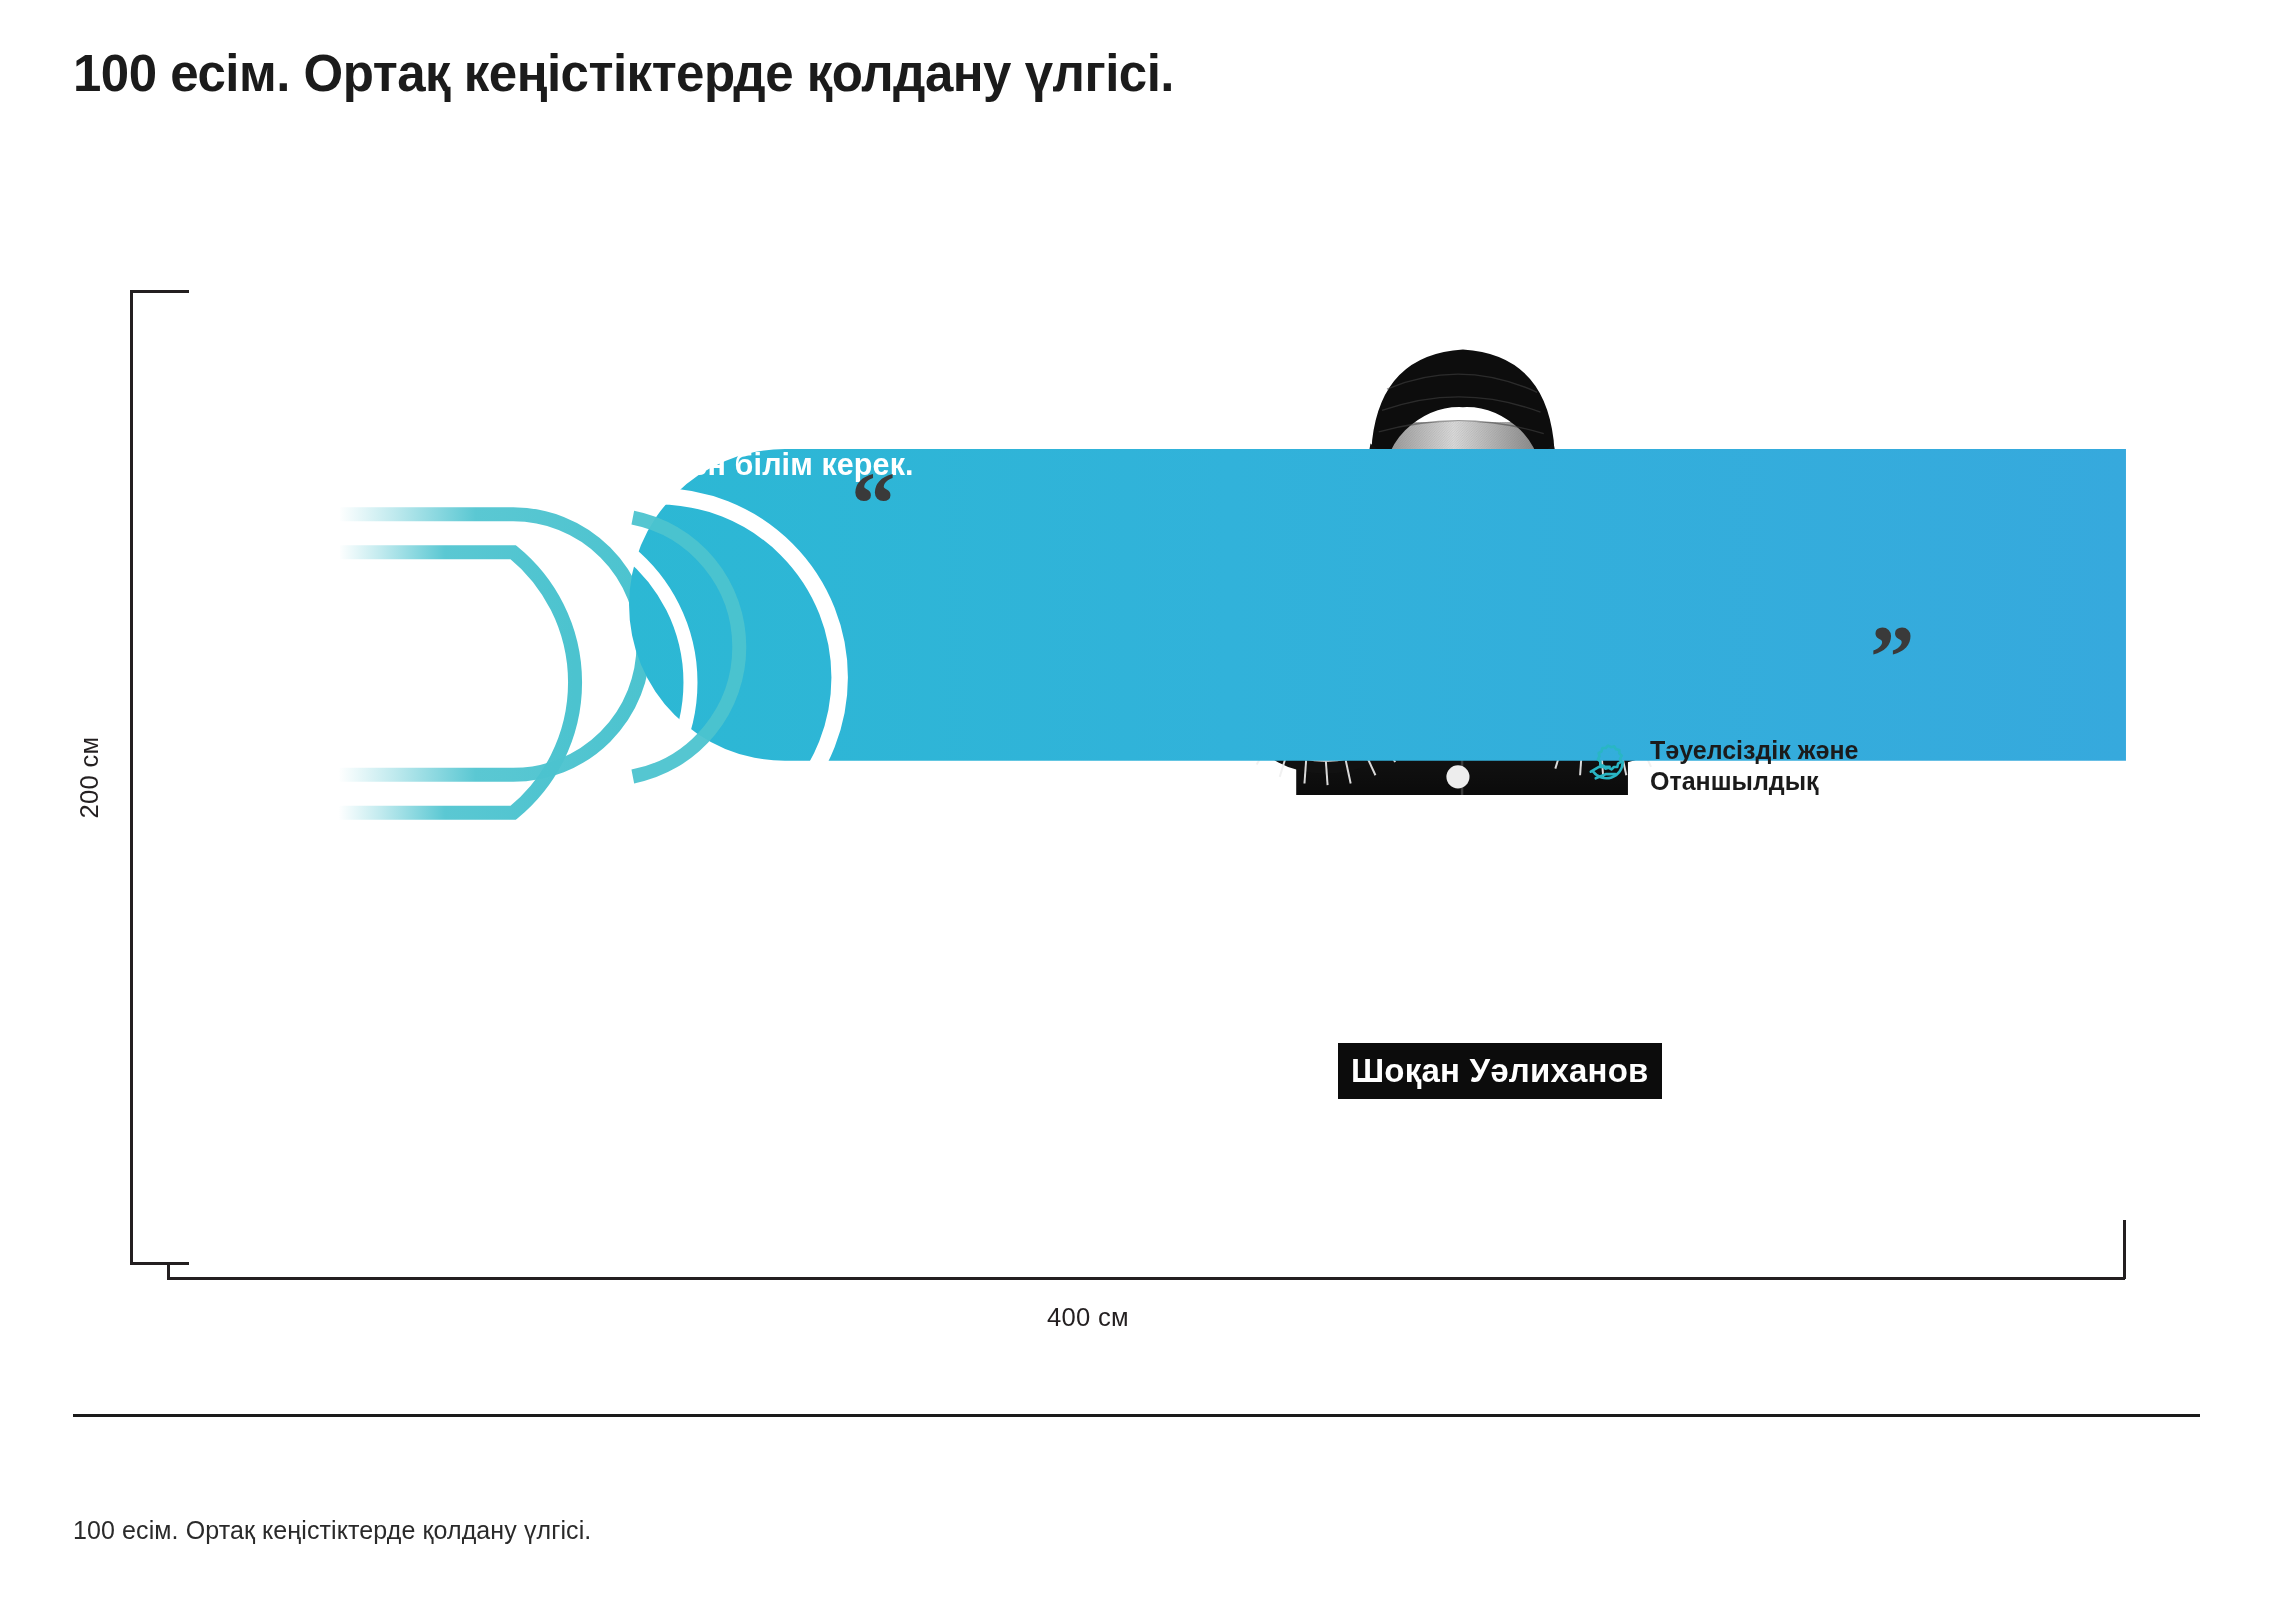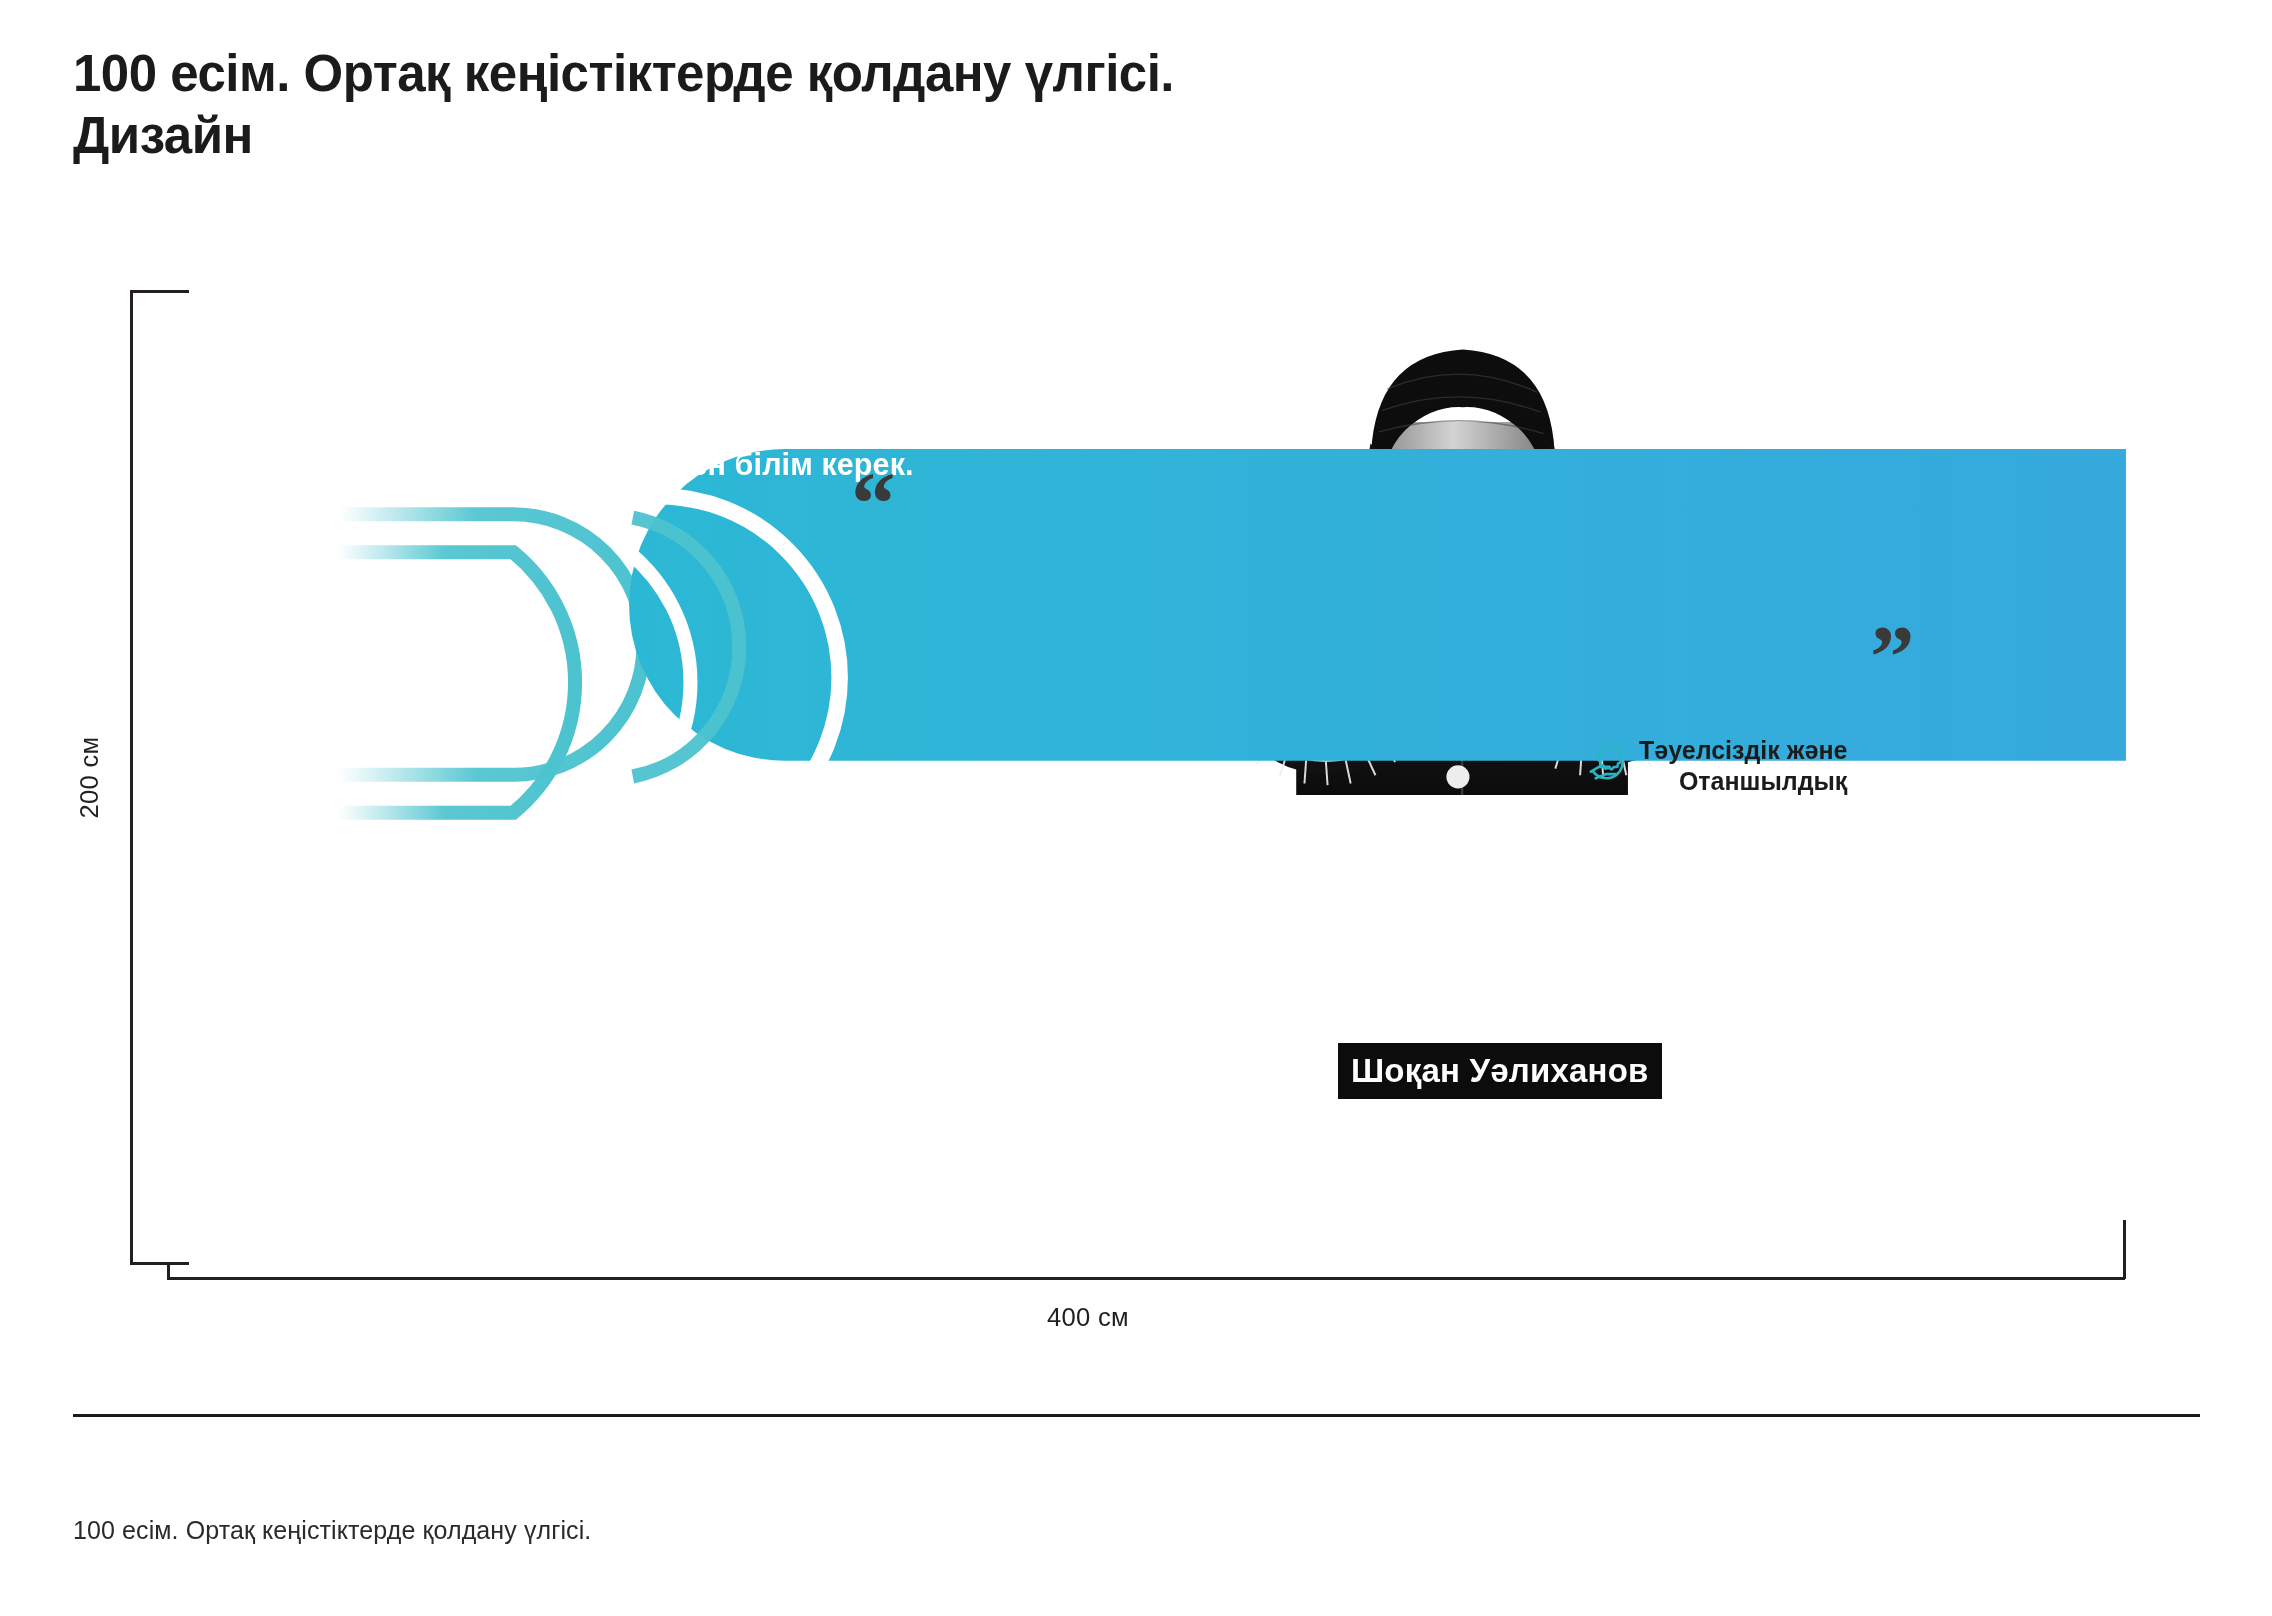--- a/index.html
+++ b/index.html
@@ -89,23 +89,22 @@
     font-size:33px;
     font-weight:700;
     letter-spacing:0.2px;
     white-space:nowrap;
   }
 
   
   .value-badge{
     position:absolute;
     left:1414px; top:445px;
-    display:flex; align-items:center; gap:4px;
+    display:flex; align-items:center; gap:15px;
     z-index:7;
-    text-align:right;
   }
   .value-badge .badge-icon{ width:54px; height:54px; flex:0 0 auto; display:block; }
   .value-badge .badge-text{
     font-size:25px; line-height:1.24; font-weight:700;
     color:#1b1b1b; white-space:pre-line;
   }
 
   
   .swoosh{ position:absolute; left:0; top:0; width:1958px; height:973px; }
 
@@ -160,21 +159,20 @@
     color:#2a2a2a;
     letter-spacing:0.1px;
     white-space:nowrap;
   }
 </style>
 </head>
 <body>
 
 <div class="slide-title">
   <span class="t-line">100 есім. Ортақ кеңістіктерде қолдану үлгісі.</span>
-  <span class="t-line">Дизайн</span>
 </div>
 
 <div class="measure-layer">
   <div class="ln" id="dim-v-line"></div>
   <div class="ln" id="dim-v-tick-t"></div>
   <div class="ln" id="dim-v-tick-b"></div>
   <div class="ln" id="dim-h-line"></div>
   <div class="ln" id="dim-h-tick-l"></div>
   <div class="ln" id="dim-h-tick-r"></div>
 </div>

